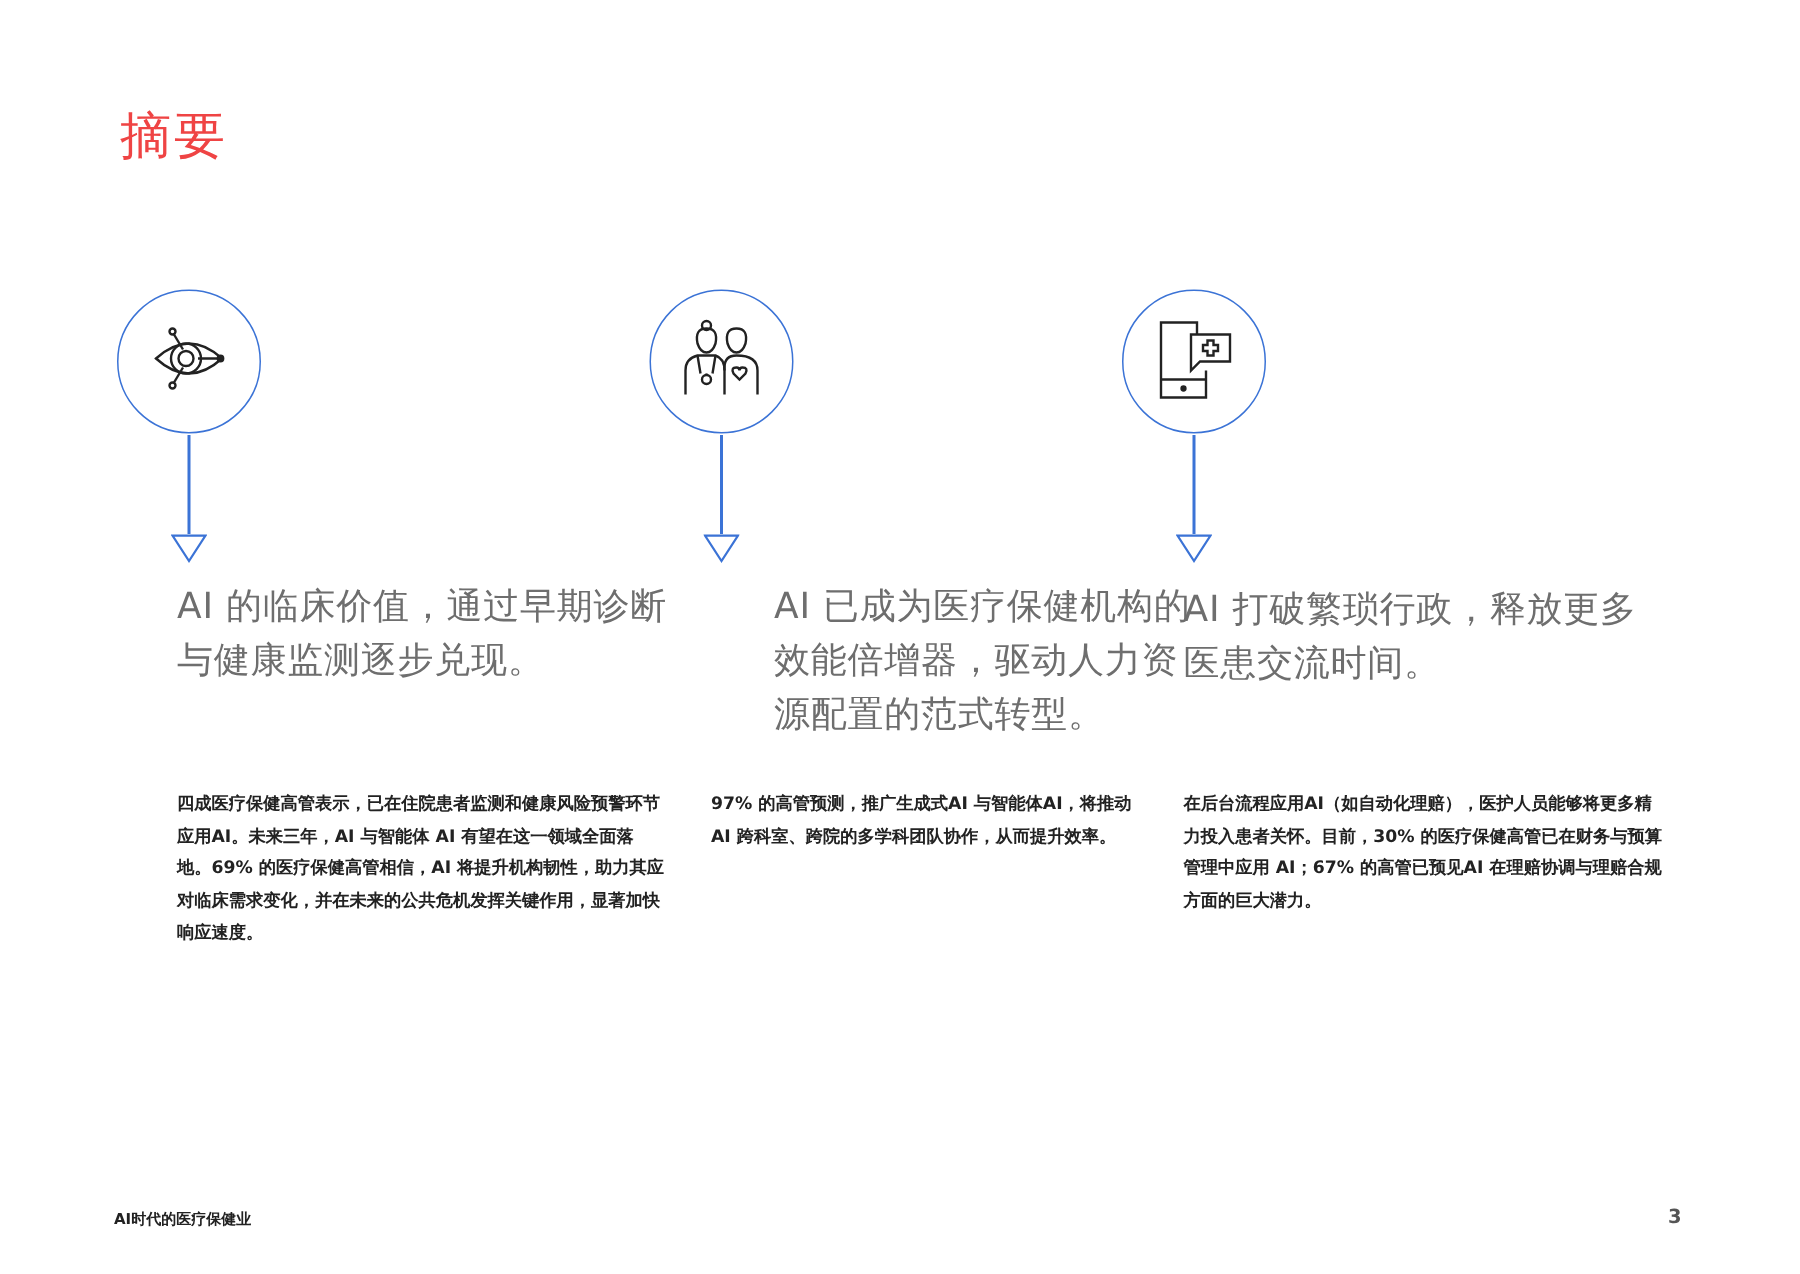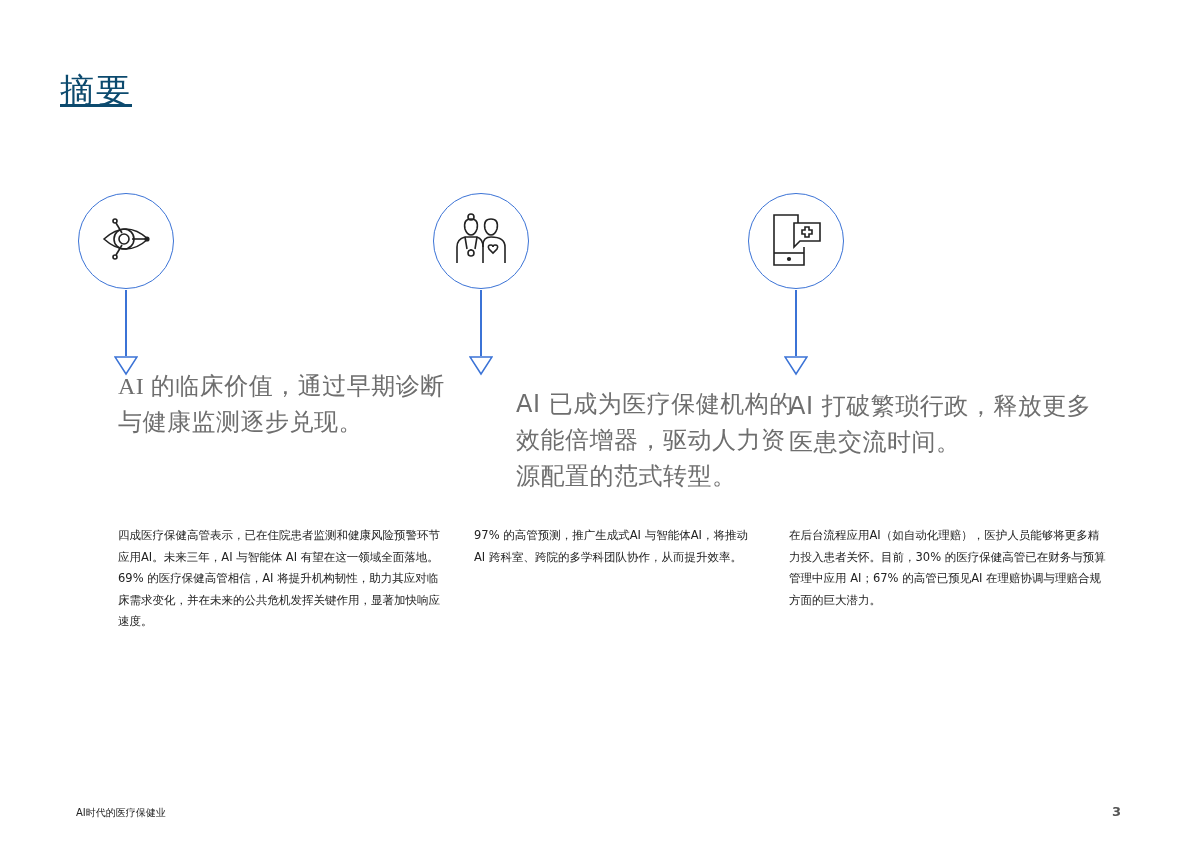--- a/index.html
+++ b/index.html
@@ -1,24 +1,24 @@
 <!DOCTYPE html>
 <html><head>
 <meta charset="utf-8">
 <style>
   html, body { margin:0; padding:0; background:#ffffff; }
   body { width:1200px; height:849px; position:relative; overflow:hidden;
          font-family:"DejaVu Sans", "Liberation Sans", sans-serif; color:#1a1a1a; }
-  .title { position:absolute; left:60px; top:68px; font-size:34px; color:#0c4a6e; letter-spacing:2px;text-decoration:underline; }
+  .title { position:absolute; left:80px; top:68px; font-size:34px; color:#ef4444; letter-spacing:2px; }
   .icon-circle { position:absolute; width:94px; height:94px; border:1.5px solid #3b73d6; border-radius:50%;
                  display:flex; align-items:center; justify-content:center; background:#fff; }
   .stem { position:absolute; width:1.5px; background:#3b73d6; }
   .headline { position:absolute; font-size:24px; line-height:36px; color:#6e6e6e; letter-spacing:0.5px; }
-  .body { position:absolute; font-size:11.5px; line-height:21.5px; color:#222; font-weight:normal; }
-  .footer-left { position:absolute; left:76px; top:806px; font-size:10px; font-weight:normal; color:#222; }
+  .body { position:absolute; font-size:11.5px; line-height:21.5px; color:#222; font-weight:bold; }
+  .footer-left { position:absolute; left:76px; top:806px; font-size:10px; font-weight:bold; color:#222; }
   .footer-right { position:absolute; left:1112px; top:804px; font-size:13px; color:#555; font-weight:bold; }
 </style>
 </head>
 <body>
 
 <div class="title">摘要</div>
 
 <div>
   <div class="icon-circle" style="left:78px; top:193px;">
     <span>
@@ -34,21 +34,21 @@
         <circle cx="21" cy="50" r="2"></circle>
       </svg>
     </span>
   </div>
   <div class="stem" style="left:125px; top:290px; height:66px;"></div>
   <div style="position:absolute; left:114px; top:356px;">
     <svg width="24" height="20" viewBox="0 0 24 20">
         <path d="M1 1 L23 1 L12 18 Z" fill="#fff" stroke="#3b73d6" stroke-width="1.5"></path>
       </svg>
   </div>
-  <div class="headline" style="left:118px; top:368px; width:330px;font-family:Liberation Serif, serif;">AI 的临床价值，通过早期诊断与健康监测逐步兑现。</div>
+  <div class="headline" style="left:118px; top:386px; width:330px;">AI 的临床价值，通过早期诊断与健康监测逐步兑现。</div>
   <div class="body" style="left:118px; top:525px; width:325px;">四成医疗保健高管表示，已在住院患者监测和健康风险预警环节应用AI。未来三年，AI 与智能体 AI 有望在这一领域全面落地。69% 的医疗保健高管相信，AI 将提升机构韧性，助力其应对临床需求变化，并在未来的公共危机发挥关键作用，显著加快响应速度。</div>
 </div>
 
 <div>
   <div class="icon-circle" style="left:433px; top:193px;">
     <span>
       <svg width="64" height="64" viewBox="0 0 64 64" fill="none" stroke="#222" stroke-width="1.6">
         <circle cx="22" cy="10" r="3"></circle>
         <path d="M16 22 Q14 12 22 12 Q30 12 28 22 Q26 28 22 28 Q18 28 16 22 Z"></path>
         <path d="M8 56 L8 40 Q8 32 16 30 L28 30 Q34 32 34 40"></path>

